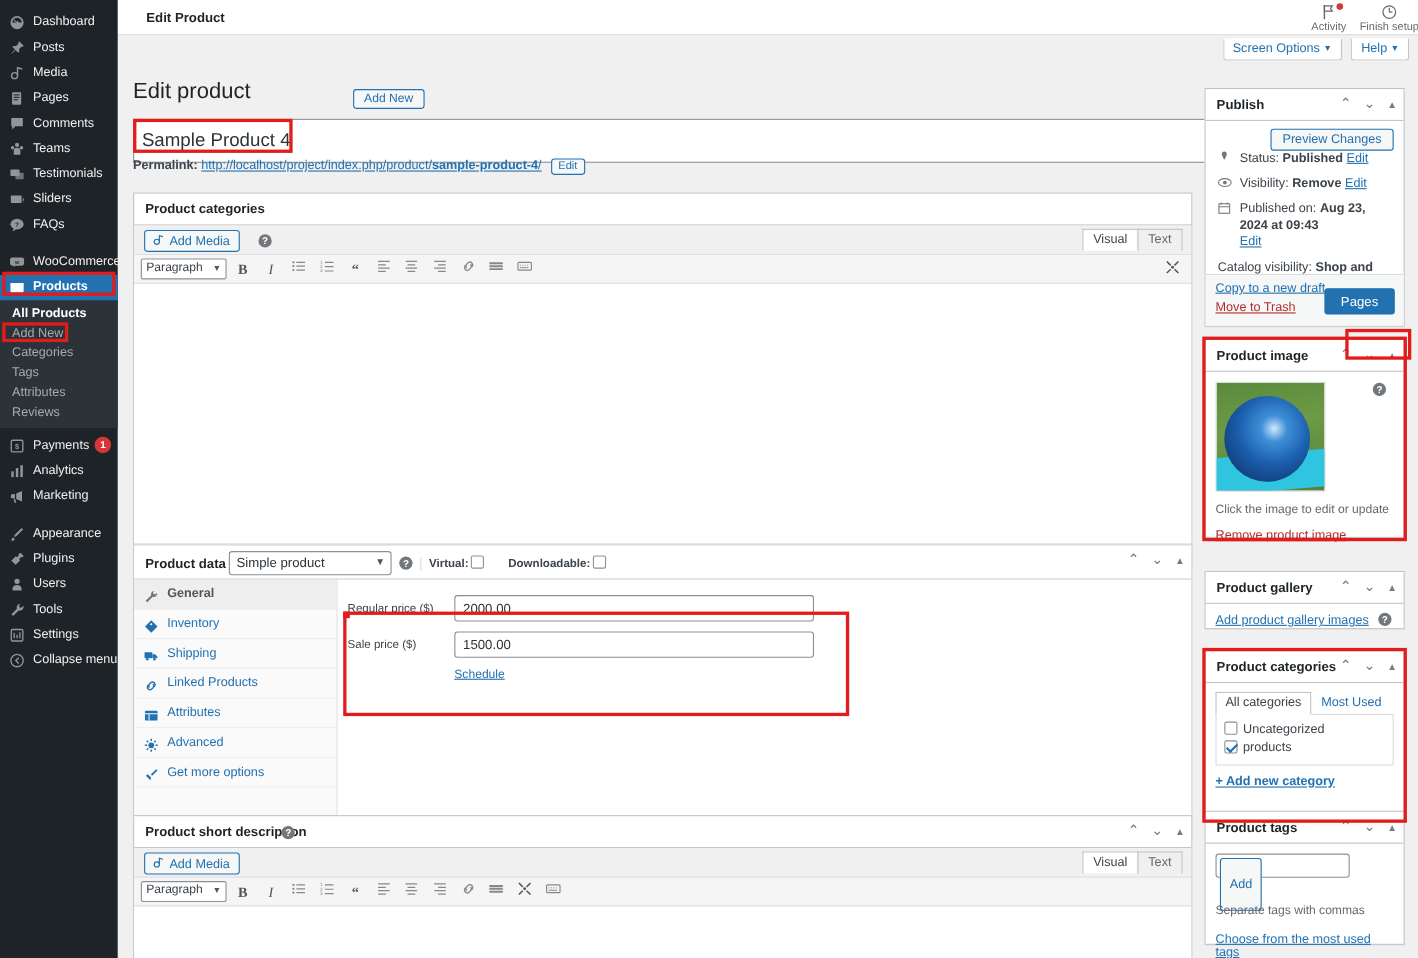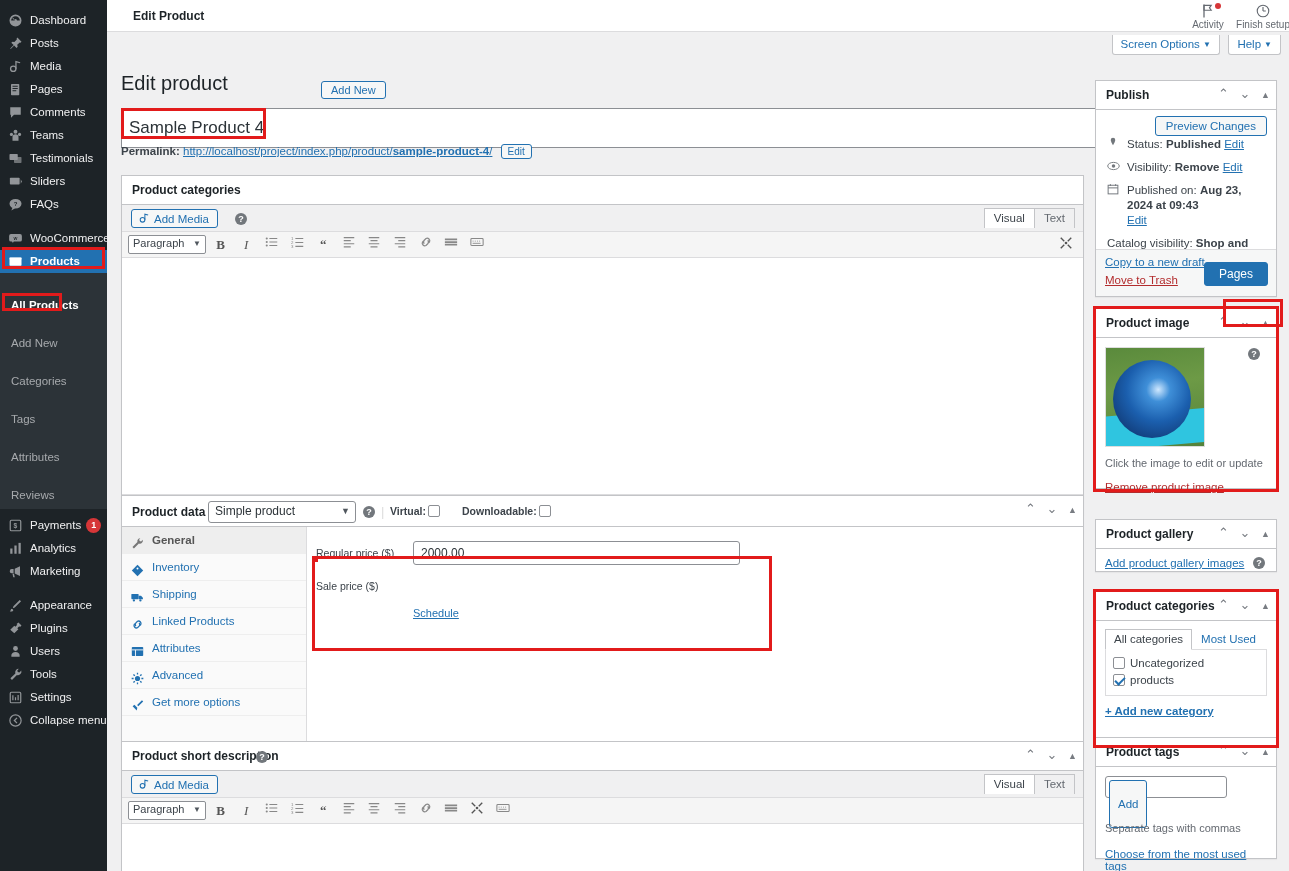--- a/index.html
+++ b/index.html
@@ -41,21 +41,21 @@
   .menu-item .mi {
     position:absolute; left:8px; top:4px; width:16px; height:16px;
     color:#a7aaad; opacity:.85;
   }
   .menu-item.current { background:#2271b1; color:#fff; font-weight:600; }
   .menu-item.current .mi { color:#fff; opacity:1; }
   .menu-gap { height:11px; }
   .submenu { background:#2c3338; padding:3px 0 5px 0; }
   .sub-item {
     height:18px; line-height:18px; font-size:11.5px;
-    color:#a7aaad; padding-left:11px; white-space:nowrap; cursor:pointer;margin-top:20px;
+    color:#a7aaad; padding-left:11px; white-space:nowrap; cursor:pointer;
   }
   .sub-item.current { color:#fff; font-weight:bold; }
   .badge-count {
     display:inline-block; background:#d63638; color:#fff;
     border-radius:9px; min-width:15px; height:15px; line-height:15px;
     font-size:9px; text-align:center; font-weight:600;
     margin-left:5px; padding:0 3px; vertical-align:1px;
   }
   
   #content {
@@ -540,20 +540,21 @@
             </svg></span><span>Get more options</span></div>
       </div>
     <div class="pd-panel">
       <div style="padding:12px 0 0 0;">
         <div class="field-row">
           <span class="field-label">Regular price ($)</span>
           <input class="field-input" value="2000.00" style="">
         </div>
         <div class="field-row">
           <span class="field-label">Sale price ($)</span>
+          <input class="field-input" value="1500.00" style="">
         </div>
         <div class="field-row" style="height:18px;">
           <span class="sched-link">Schedule</span>
         </div>
       </div>
     </div>
   </div>
 
   <div class="redbox" style="left:205px; top:524px; width:460px; height:95px;"></div>
 

